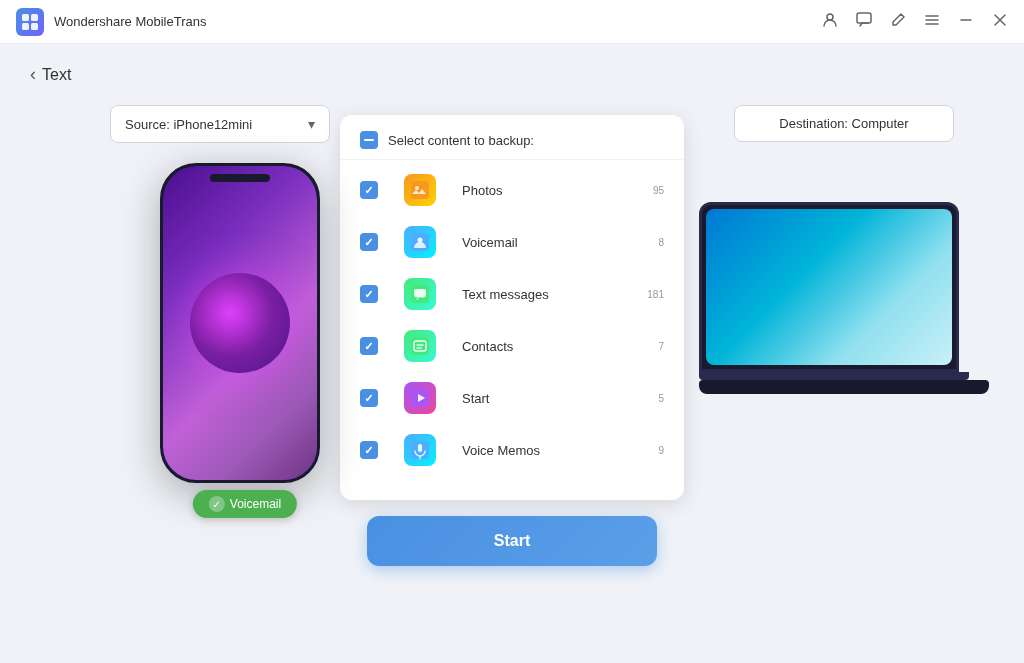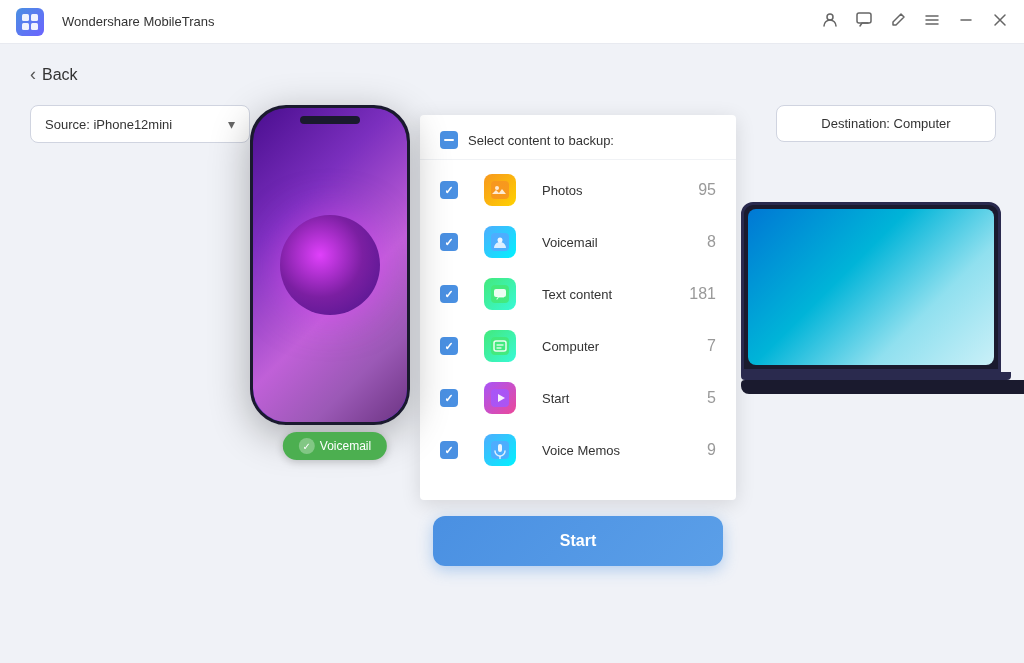--- a/index.html
+++ b/index.html
@@ -20,21 +20,21 @@
       align-items: center;
       justify-content: space-between;
       padding: 0 16px;
       border-bottom: 1px solid #e8eaf0;
       position: relative;
       z-index: 10;
     }
     .title-bar-left {
       display: flex;
       align-items: center;
-      gap: 18px;
+      gap: 10px;
     }
     .app-logo {
       width: 28px;
       height: 28px;
       background: linear-gradient(135deg, #4a90e2, #6c63ff);
       border-radius: 6px;
       display: flex;
       align-items: center;
       justify-content: center;
       color: white;
@@ -86,22 +86,22 @@
       display: flex;
       align-items: flex-start;
       gap: 0;
       height: calc(100% - 50px);
     }
 
     
     .left-col {
       flex: 0 0 300px;
       display: flex;
-      flex-direction: row;
-      align-items: flex-start;
+      flex-direction: column;
+      align-items: flex-end;
     }
 
     .source-dropdown {
       width: 220px;
       border: 1px solid #d0d4e0;
       border-radius: 8px;
       background: white;
       padding: 10px 14px;
       display: flex;
       align-items: center;
@@ -193,23 +193,23 @@
     .center-col {
       flex: 1;
       display: flex;
       flex-direction: column;
       align-items: center;
       padding-top: 10px;
     }
 
     .content-card {
       background: white;
-      border-radius: 4px;
+      border-radius: 12px;
       padding: 0;
-      width: 316px;
+      width: 344px;
       box-shadow: 0 4px 20px rgba(0,0,0,0.12);
       overflow: hidden;
     }
 
     .card-header {
       padding: 16px 20px 10px;
       display: flex;
       align-items: center;
       gap: 10px;
       border-bottom: 1px solid #f0f2f5;
@@ -298,21 +298,21 @@
     .icon-videos { background: linear-gradient(135deg, #a855f7, #ec4899); }
     .icon-notes { background: linear-gradient(135deg, #a855f7, #ec4899); }
     .icon-voice-memos { background: linear-gradient(135deg, #4facfe, #00f2fe); }
 
     .item-name {
       flex: 1;
       font-size: 13px;
       color: #333;
     }
     .item-count {
-      font-size: 16px;
+      font-size: 10px;
       color: #999;
       min-width: 25px;
       text-align: right;
     }
 
     .start-btn {
       display: block;
       width: 290px;
       margin-top: 16px;
       padding: 16px;
@@ -440,21 +440,21 @@
           <path d="M3 3l10 10M13 3L3 13" stroke="#666" stroke-width="1.5" stroke-linecap="round"></path>
         </svg>
     </span>
   </div>
 </div>
 
 <div class="main-content">
 
   <div class="back-btn">
     <span class="chevron">‹</span>
-    <span>Back</span>
+    <span>Text</span>
   </div>
 
   <div class="three-col">
 
     <div class="left-col">
       <div class="source-dropdown">
         <span class="source-dropdown-text">Source: iPhone12mini</span>
         <span class="source-dropdown-arrow">▾</span>
       </div>
 
@@ -525,39 +525,39 @@
                   <rect x="3" y="4" width="12" height="8" rx="2" fill="white" opacity="0.9"></rect>
                   <path d="M6 14l1.5-2h5" stroke="white" stroke-width="1.2" stroke-linecap="round" opacity="0.8"></path>
                   <defs>
                     <linearGradient id="sm" x1="0" y1="0" x2="18" y2="18">
                       <stop stop-color="#43e97b"></stop>
                       <stop offset="1" stop-color="#38f9d7"></stop>
                     </linearGradient>
                   </defs>
                 </svg>
       </div>
-      <span class="item-name">Text content</span>
+      <span class="item-name">Text messages</span>
       <span class="item-count">181</span>
     </div>
             <div class="list-item">
       <div class="item-checkbox checked"></div>
       <div class="item-icon icon-voicemail">
         <svg width="18" height="18" viewBox="0 0 18 18" fill="none">
                   <rect width="18" height="18" rx="4" fill="url(#vm)"></rect>
                   <rect x="3" y="4" width="12" height="10" rx="2" stroke="white" stroke-width="1.5" fill="none" opacity="0.9"></rect>
                   <path d="M6 8h6M6 11h4" stroke="white" stroke-width="1.3" stroke-linecap="round" opacity="0.8"></path>
                   <defs>
                     <linearGradient id="vm" x1="0" y1="0" x2="18" y2="18">
                       <stop stop-color="#43e97b"></stop>
                       <stop offset="1" stop-color="#38f9d7"></stop>
                     </linearGradient>
                   </defs>
                 </svg>
       </div>
-      <span class="item-name">Computer</span>
+      <span class="item-name">Contacts</span>
       <span class="item-count">7</span>
     </div>
             <div class="list-item">
       <div class="item-checkbox checked"></div>
       <div class="item-icon icon-videos">
         <svg width="18" height="18" viewBox="0 0 18 18" fill="none">
                   <rect width="18" height="18" rx="4" fill="url(#vi)"></rect>
                   <polygon points="7,5 7,13 14,9" fill="white" opacity="0.9"></polygon>
                   <defs>
                     <linearGradient id="vi" x1="0" y1="0" x2="18" y2="18">

